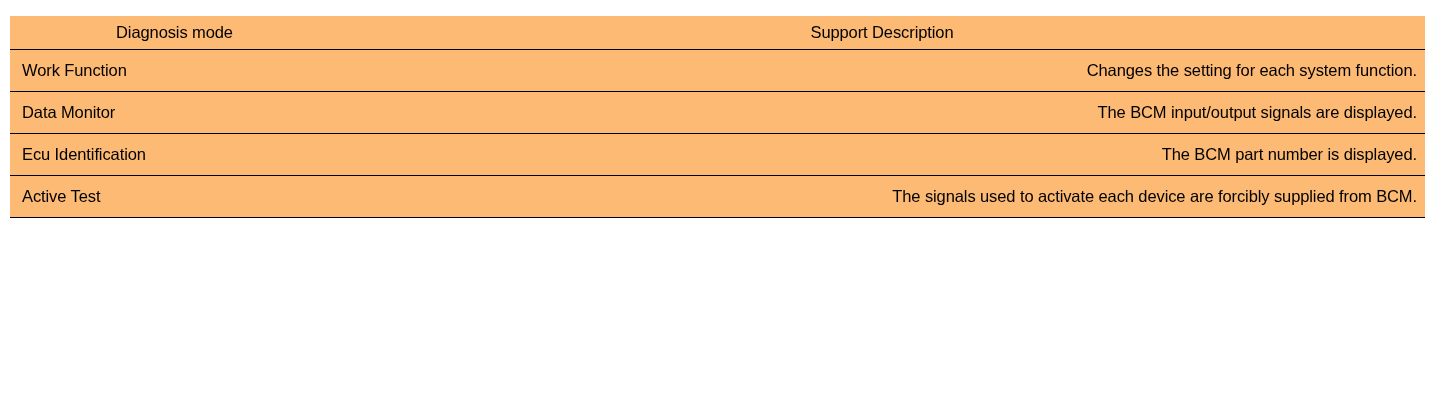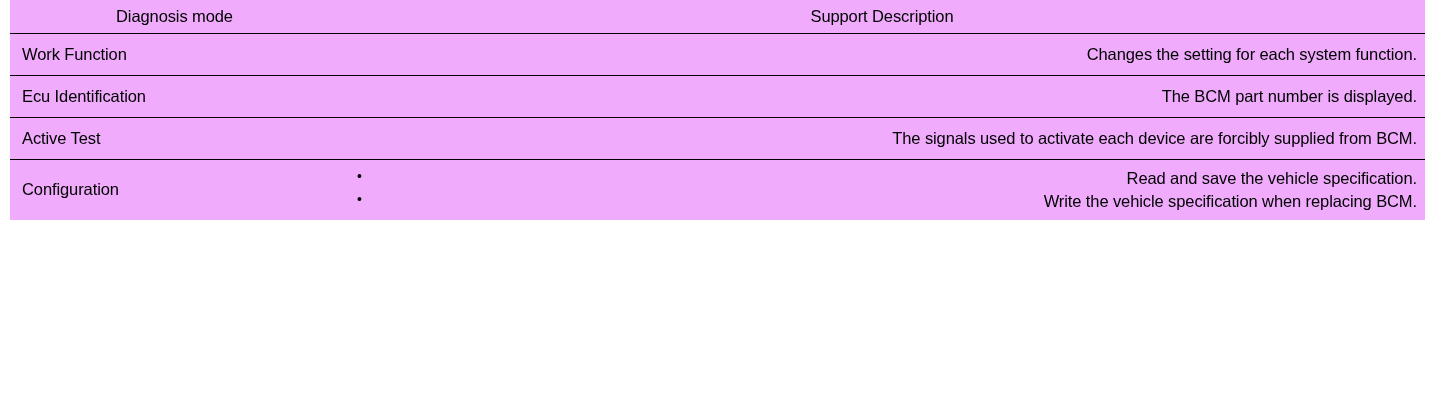--- a/index.html
+++ b/index.html
@@ -20,25 +20,25 @@
     position: relative;
     width: 1456px;
     height: 414px;
     overflow: hidden;
     background: #ffffff;
   }
 
   table.diag-table {
     position: absolute;
     left: 10px;
-    top: 0;
+    top: 16px;
     width: 1415px;
     border-collapse: collapse;
     table-layout: fixed;
-    background: #f0abfc;
+    background: #fdba74;
   }
 
   table.diag-table col.c-mode  { width: 329px; }
   table.diag-table col.c-desc  { width: 1086px; }
 
   table.diag-table td {
     vertical-align: middle;
     font-size: 16.5px;
     line-height: 1.30;
     letter-spacing: -0.1px;
@@ -143,58 +143,47 @@
         <td class="col-mode">
           <div class="cell-mode">Work Function</div>
         </td>
         <td class="col-desc">
           <div class="cell-desc">Changes the setting for each system function.</div>
         </td>
       </tr>
 
 
 
+      <tr class="data-row row-h1">
+        <td class="col-mode">
+          <div class="cell-mode">Data Monitor</div>
+        </td>
+        <td class="col-desc">
+          <div class="cell-desc">The BCM input/output signals are displayed.</div>
+        </td>
+      </tr>
 
       <tr class="data-row row-h1">
         <td class="col-mode">
           <div class="cell-mode">Ecu Identification</div>
         </td>
         <td class="col-desc">
           <div class="cell-desc">The BCM part number is displayed.</div>
         </td>
       </tr>
 
       <tr class="data-row row-h1">
         <td class="col-mode">
           <div class="cell-mode">Active Test</div>
         </td>
         <td class="col-desc">
           <div class="cell-desc">The signals used to activate each device are forcibly supplied from BCM.</div>
         </td>
       </tr>
 
-      <tr class="data-row row-h2 last-row">
-        <td class="col-mode">
-          <div class="cell-mode">Configuration</div>
-        </td>
-        <td class="col-desc">
-          <div class="cell-desc">
-            <ul class="bullet-list">
-              <li>
-                <span class="bullet-dot">•</span>
-                <span>Read and save the vehicle specification.</span>
-              </li>
-              <li>
-                <span class="bullet-dot">•</span>
-                <span>Write the vehicle specification when replacing BCM.</span>
-              </li>
-            </ul>
-          </div>
-        </td>
-      </tr>
 
       <tr>
         <td class="rule-bottom" colspan="2"></td>
       </tr>
 
     </tbody>
   </table>
 
 </div>
 

